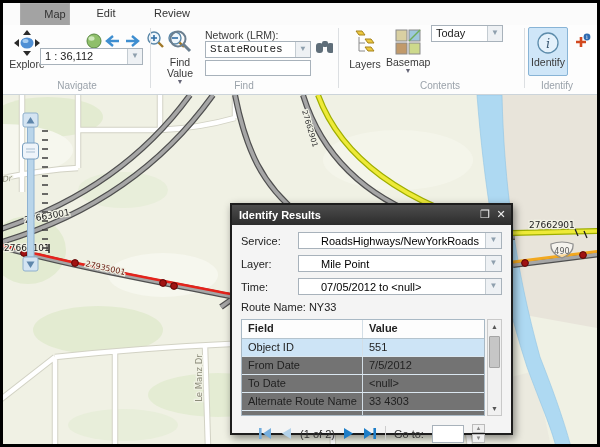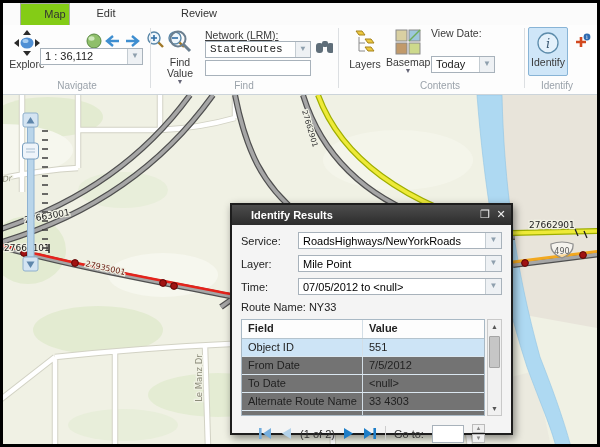--- a/index.html
+++ b/index.html
@@ -3,21 +3,21 @@
 <meta charset="utf-8">
 <style>
   * { margin:0; padding:0; box-sizing:border-box; }
   html,body { width:600px; height:447px; }
   body { font-family:"Liberation Sans", sans-serif; }
   #frame { width:600px; height:447px; border:3px solid #000; background:#fff; position:relative; overflow:hidden; }
 
   
   #tabbar { height:22px; background:#fbfbfb; position:relative; }
   .tab { position:absolute; top:0; height:22px; line-height:21px; font-size:11px; color:#333; text-align:center; cursor:default; }
-  .tab.active { background:#84cc16; border:1px solid #ababab; border-bottom:none; z-index:2;padding-left:20px; }
+  .tab.active { background:#a3a3a3; border:1px solid #ababab; border-bottom:none; z-index:2;padding-left:20px; }
 
   
   #ribbon { height:70px; background:#fdfdfd; position:relative; border-bottom:1px solid #ccd4da; }
   .vsep { position:absolute; top:3px; height:60px; width:1px; background:#dcdfe2; }
   .grplabel { position:absolute; bottom:3px; font-size:10px; color:#9aa2aa; text-align:center; width:80px; }
   .bigbtn { position:absolute; text-align:center; font-size:10.5px; color:#3a3a3a; }
   .bigbtn .lbl { display:block; line-height:11px; }
   .caret { font-size:7px; color:#667; display:block; line-height:6px; }
   .combo { position:absolute; height:17px; background:#fff; border:1px solid #a8b2bb; font-size:11px; color:#222; }
   .combo .val { position:absolute; left:4px; top:0; line-height:15px; white-space:nowrap; }
@@ -26,27 +26,27 @@
   .riblabel { position:absolute; font-size:10.5px; color:#3a3a3a; white-space:nowrap; }
   .ribinput { position:absolute; height:16px; background:#fff; border:1px solid #a8b2bb; }
   #identify-btn { background:#cfe6f8; border:1px solid #88b4d6; border-radius:2px; }
 
   
   #map { position:relative; width:594px; height:349px; background:#f0f1e4; overflow:hidden; }
   #mapsvg { position:absolute; left:0; top:0; }
 
   
   #dialog { position:absolute; left:227px; top:108px; width:283px; height:232px; background:#f4f4f4; border:2px solid #1d1d1d; box-shadow:2px 3px 8px rgba(0,0,0,.45); z-index:5; }
-  #dlg-title { height:20px; background:linear-gradient(#4d4d4d,#2c2c2c); color:#fff; font-size:11px; font-weight:bold; line-height:20px; padding-left:19px; position:relative; }
+  #dlg-title { height:20px; background:linear-gradient(#4d4d4d,#2c2c2c); color:#fff; font-size:11px; font-weight:bold; line-height:20px; padding-left:7px; position:relative; }
   .dlg-win-ico { position:absolute; top:0; width:16px; height:20px; text-align:center; color:#eee; font-weight:normal; font-size:11px; line-height:19px; }
   #dlg-body { padding:7px 9px 0 9px; }
   .frow { display:flex; align-items:center; margin-bottom:6px; }
   .frow .flabel { width:57px; font-size:11px; color:#222; }
   .frow .combo2 { position:relative; flex:1; height:17px; background:#fff; border:1px solid #a8b2bb; font-size:11px; }
-  .combo2 .val { position:absolute; left:4px; top:1px; line-height:14px; white-space:nowrap;text-align:right; }
+  .combo2 .val { position:absolute; left:22px; top:1px; line-height:14px; white-space:nowrap;text-align:right; }
   .combo2 .dd { position:absolute; right:0; top:0; width:16px; height:100%; background:#eef1f4; border-left:1px solid #c4ccd2; color:#8fa0ae; font-size:8px; text-align:center; line-height:14px; }
   #routename { font-size:11px; color:#222; margin:2px 0 6px 0; }
   #tblwrap { display:flex; height:97px; }
   #grid { flex:1; border:1px solid #a9b9c5; background:#737373; overflow:hidden; }
   .grow { display:flex; height:18px; border-bottom:1px solid #dbe7f0; font-size:11px; color:#222; }
   .grow.header { height:19px; font-weight:bold; border-bottom:1px solid #b4c3cd; background:#fdfdfd; }
   .grow.sel { background:#cde4f6; }
   .gcell { padding:2px 0 0 6px; overflow:hidden; white-space:nowrap; }
   .gcell.c0 { width:50%; border-right:1px solid #d3dee6; }
   .gcell.c1 { width:50%; }
@@ -63,21 +63,21 @@
   .spin { height:9px; background:#f0f0f0; border:1px solid #bbb; font-size:6px; color:#888; text-align:center; line-height:7px; }
 </style>
 </head>
 <body>
 
 <div id="frame">
 
   <div id="tabbar">
     <div class="tab active" style="left:17px;width:50px;"><span>Map</span></div>
     <div class="tab" style="left:82px;width:42px;"><span>Edit</span></div>
-    <div class="tab" style="left:143px;width:52px;margin-left:27px;"><span>Review</span></div>
+    <div class="tab" style="left:143px;width:52px;"><span>Review</span></div>
   </div>
 
   <div id="ribbon">
 
     <div class="bigbtn" style="left:5px;top:4px;width:38px;">
       <svg width="28" height="28" viewBox="0 0 28 28">
         <path d="M14,1 l4,5 h-8 Z" fill="#2b2b2b"></path>
           <path d="M14,27 l4,-5 h-8 Z" fill="#2b2b2b"></path>
         <path d="M1,14 l5,-4 v8 Z" fill="#2b2b2b"></path>
           <path d="M27,14 l-5,-4 v8 Z" fill="#2b2b2b"></path>
@@ -115,21 +115,21 @@
 
     <div class="bigbtn" style="left:157px;top:4px;width:40px;">
       <svg width="26" height="26" viewBox="0 0 26 26">
         <circle cx="11" cy="10" r="7.5" fill="none" stroke="#6b7f8f" stroke-width="2"></circle>
         <path d="M16.5,15.5 L23,22" stroke="#6b7f8f" stroke-width="3"></path>
       </svg>
       <span class="lbl">Find</span>
       <span class="lbl">Value</span>
       <span class="caret">▼</span>
     </div>
-    <div class="riblabel" style="left:202px;top:4px;text-decoration:underline;">Network (LRM):</div>
+    <div class="riblabel" style="left:202px;top:4px;">Network (LRM):</div>
     <div class="combo" style="left:202px;top:16px;width:106px;font-family:Liberation Mono, monospace;">
       <span class="val">StateRoutes</span>
       <span class="dd">▼</span>
     </div>
     <input class="ribinput" style="left: 202px; top: 35px; width: 106px;">
     <svg class="smallico" style="left:312px;top:12px;" width="20" height="20">
       <rect x="1" y="6" width="7" height="10" rx="3" fill="#5f6e79"></rect>
       <rect x="12" y="6" width="7" height="10" rx="3" fill="#5f6e79"></rect>
       <rect x="7" y="4" width="6" height="6" rx="2" fill="#5f6e79"></rect>
     </svg>
@@ -150,21 +150,21 @@
         <rect x="1" y="1" width="11" height="11" fill="#d9d0a2" stroke="#8a8a8a"></rect>
         <rect x="14" y="1" width="11" height="11" fill="#9ec7dc" stroke="#8a8a8a"></rect>
         <rect x="1" y="14" width="11" height="11" fill="#c19a6b" stroke="#8a8a8a"></rect>
         <rect x="14" y="14" width="11" height="11" fill="#cdd98c" stroke="#8a8a8a"></rect>
         <path d="M14,12 L25,1" stroke="#6fae5a" stroke-width="1.4"></path>
       </svg>
       <span class="lbl">Basemap</span>
       <span class="caret">▼</span>
     </div>
     <div class="riblabel" style="left:428px;top:2px;">View Date:</div>
-    <div class="combo" style="left:428px;top:31px;width:64px;">
+    <div class="combo" style="left:428px;top:0;width:72px;">
       <span class="val">Today</span>
       <span class="dd">▼</span>
     </div>
     <div class="grplabel" style="left:397px;">Contents</div>
     <div class="vsep" style="left:521px;"></div>
 
     <div class="bigbtn" id="identify-btn" style="left:525px;top:2px;width:40px;height:49px;padding-top:3px;">
       <svg width="24" height="24" viewBox="0 0 24 24">
         <circle cx="12" cy="12" r="10" fill="#e4f1fb" stroke="#5d8cab" stroke-width="1.3"></circle>
         <text x="12" y="17" text-anchor="middle" font-size="13" font-family="DejaVu Serif, serif" fill="#3c5a74" font-style="italic">i</text>

